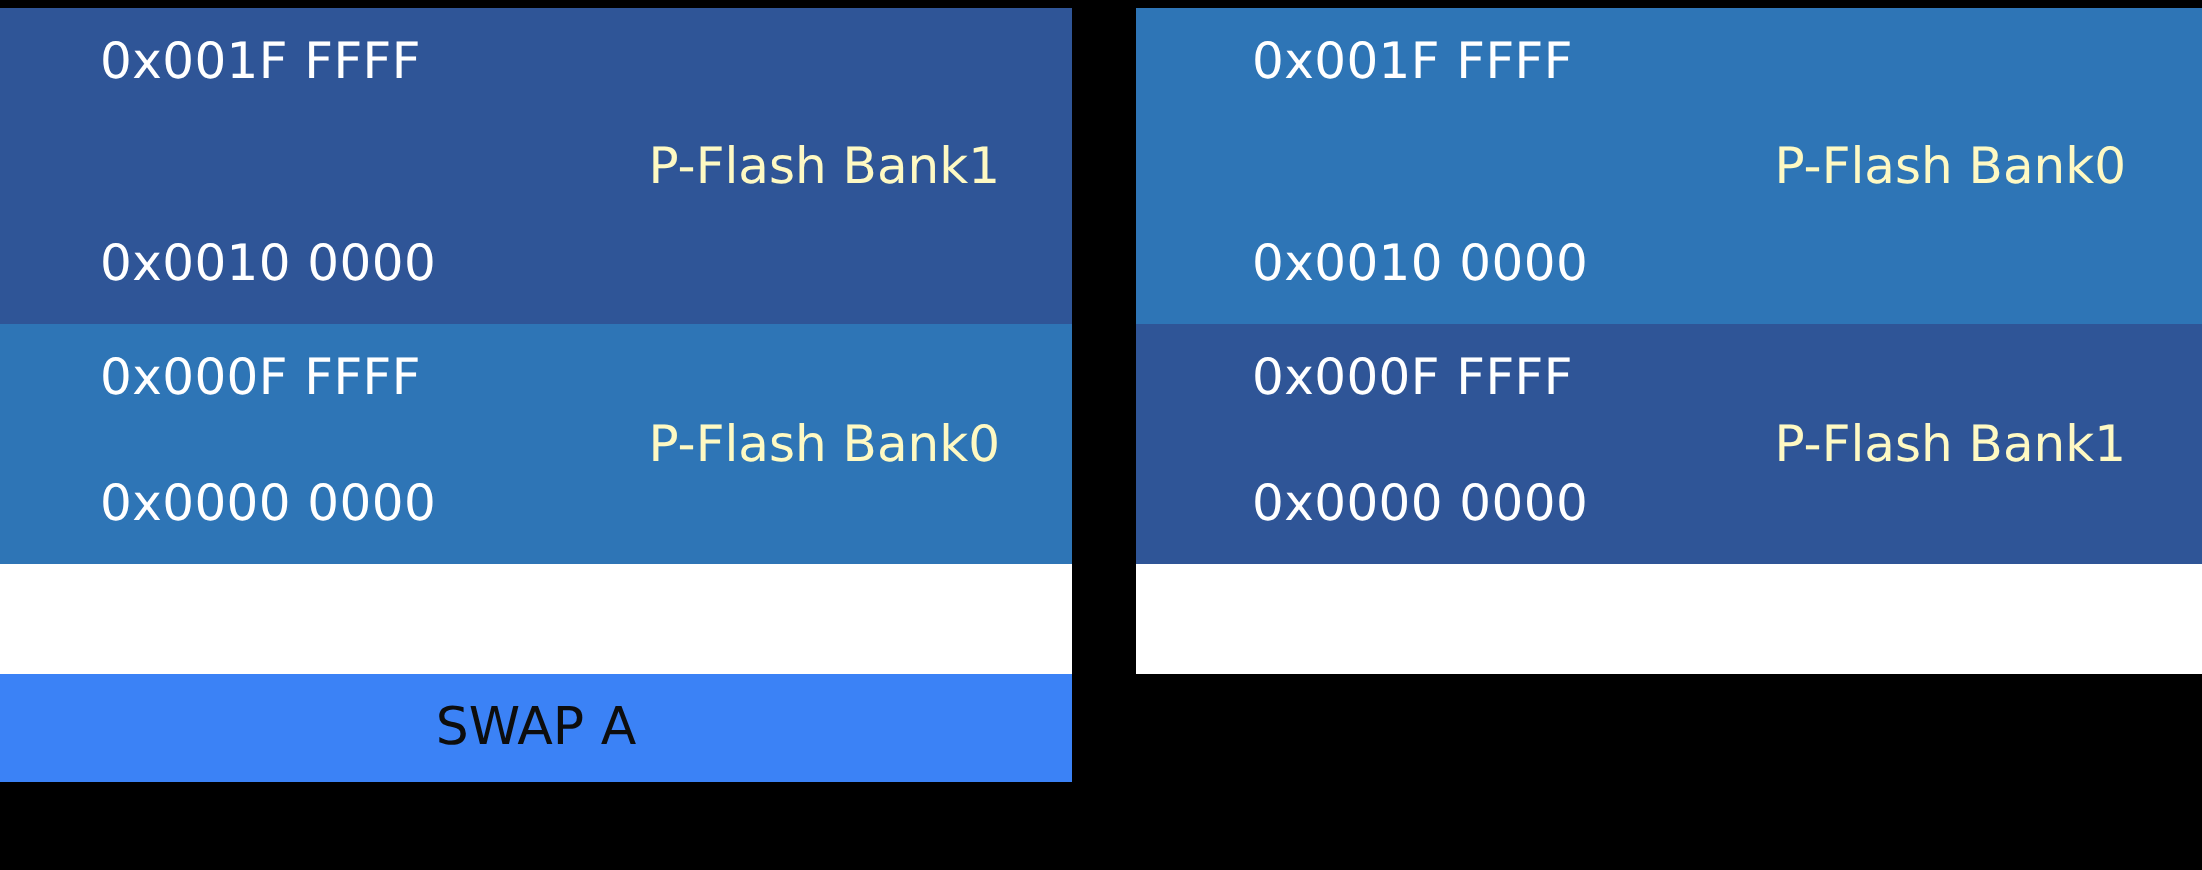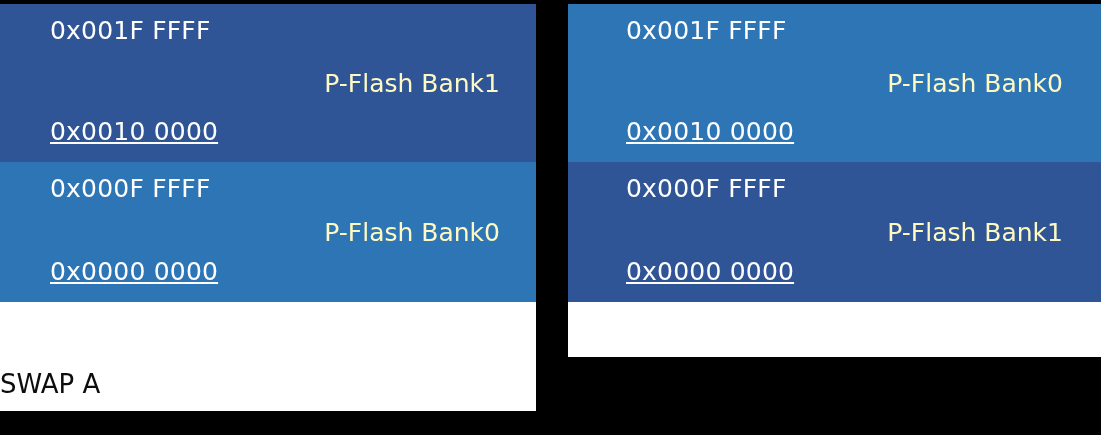--- a/index.html
+++ b/index.html
@@ -26,37 +26,37 @@
   #panel-swap-a { left: 0px;   width: 536px; }
   #panel-swap-b { left: 568px; width: 533px; }
 
   .bank-block {
     position: relative;
     width: 100%;
     height: 157px;
     box-sizing: border-box;
   }
   .bank-upper { height: 158px; }
-  .bank-lower { height: 140px; }
+  .bank-lower { height: 120px; }
 
   .bank-dark  { background: #2F5597; }
   .bank-light { background: #2E75B6; }
 
   .addr {
     position: absolute;
     left: 50px;
     color: #FFFFFF;
     font-size: 25px;
     line-height: 1;
     white-space: nowrap;
     letter-spacing: 0.2px;
   }
   #panel-swap-b .addr { left: 58px; }
   .addr-top    { top: 14px; }
-  .addr-bottom { bottom: 18px; text-decoration: underline; }
+  .addr-bottom { bottom: 18px; }
 
   .bank-label {
     position: absolute;
     right: 36px;
     top: 50%;
     transform: translateY(-50%);
     color: #fef9c3;
     font-size: 25px;
     line-height: 1;
     white-space: nowrap;
@@ -65,23 +65,24 @@
 
   .spacer-white {
     width: 100%;
     height: 55px;
     background: #FFFFFF;
   }
 
   .swap-band {
     width: 100%;
     height: 54px;
-    background: #ffffff;
+    background: #3b82f6;
     display: flex;
     align-items: center;
+    justify-content: center;
   }
   .swap-label {
     color: #0D0D0D;
     font-size: 26px;
     line-height: 1;
     white-space: nowrap;
   }
 </style>
 </head>
 <body>

